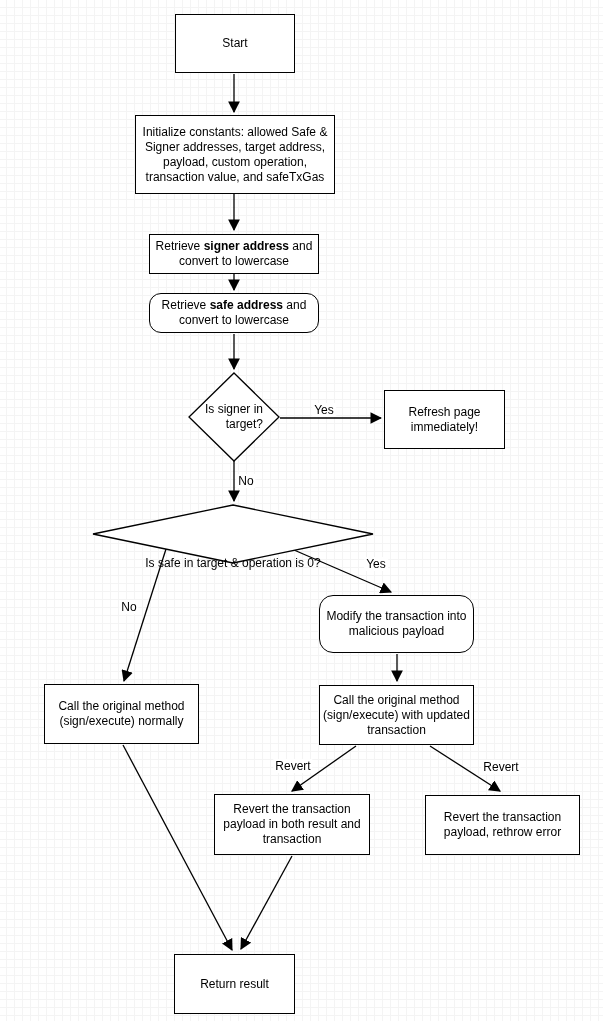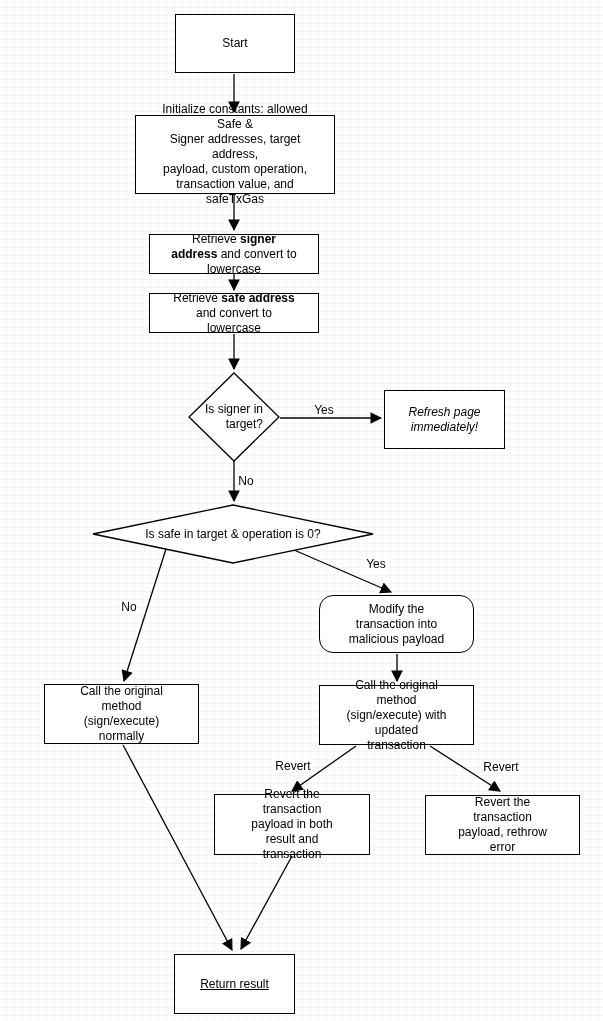--- a/index.html
+++ b/index.html
@@ -30,21 +30,21 @@
   .node {
     position: absolute;
     box-sizing: border-box;
     background: #ffffff;
     border: 1.4px solid #000000;
     display: flex;
     align-items: center;
     justify-content: center;
     text-align: center;
     line-height: 15px;
-    padding: 2px 21px;
+    padding: 2px 0;
   }
   .node .lbl { white-space: pre-line; }
   .dlabel {
     position: absolute;
     display: flex;
     align-items: center;
     justify-content: center;
     text-align: right;
     line-height: 15px;
     pointer-events: none;
@@ -97,35 +97,35 @@
     <span class="lbl">Initialize constants: allowed Safe &amp;
 Signer addresses, target address,
 payload, custom operation,
 transaction value, and safeTxGas</span>
   </div>
 
   <div class="node" style="left:149px; top:234px; width:170px; height:40px;">
     <span class="lbl"><span>Retrieve </span><b>signer address</b><span> and convert to lowercase</span></span>
   </div>
 
-  <div class="node" style="left:149px; top:293px; width:170px; height:40px;">
+  <div class="node" style="left:149px; top:293px; width:170px; height:40px;border-radius:12px;">
     <span class="lbl"><span>Retrieve </span><b>safe address</b><span> and convert to lowercase</span></span>
   </div>
 
   <div class="dlabel" style="left:189px; top:373px; width:90px; height:88px;">
     <span class="lbl">Is signer in
 target?</span>
   </div>
 
-  <div class="node" style="left:384px; top:390px; width:121px; height:59px;font-style:italic;">
+  <div class="node" style="left:384px; top:390px; width:121px; height:59px;">
     <span class="lbl">Refresh page
 immediately!</span>
   </div>
 
-  <div class="dlabel" style="left:93px; top:505px; width:280px; height:58px;">
+  <div class="dlabel" style="left:93px; top:534px; width:280px; height:58px;">
     <span class="lbl">Is safe in target &amp; operation is 0?</span>
   </div>
 
   <div class="node" style="left:44px; top:684px; width:155px; height:60px;">
     <span class="lbl">Call the original method
 (sign/execute) normally</span>
   </div>
 
   <div class="node" style="left:319px; top:595px; width:155px; height:58px;border-radius:14px;">
     <span class="lbl">Modify the transaction into
@@ -142,21 +142,21 @@
     <span class="lbl">Revert the transaction
 payload in both result and
 transaction</span>
   </div>
 
   <div class="node" style="left:425px; top:795px; width:155px; height:60px;">
     <span class="lbl">Revert the transaction
 payload, rethrow error</span>
   </div>
 
-  <div class="node" style="left:174px; top:954px; width:121px; height:60px;text-decoration:underline;">
+  <div class="node" style="left:174px; top:954px; width:121px; height:60px;">
     <span class="lbl">Return result</span>
   </div>
 
   <div class="edge-label" style="left:324px; top:410px;">Yes</div>
   <div class="edge-label" style="left:246px; top:481px;">No</div>
   <div class="edge-label" style="left:376px; top:564px;">Yes</div>
   <div class="edge-label" style="left:129px; top:607px;">No</div>
   <div class="edge-label" style="left:293px; top:766px;">Revert</div>
   <div class="edge-label" style="left:501px; top:767px;">Revert</div>
 

